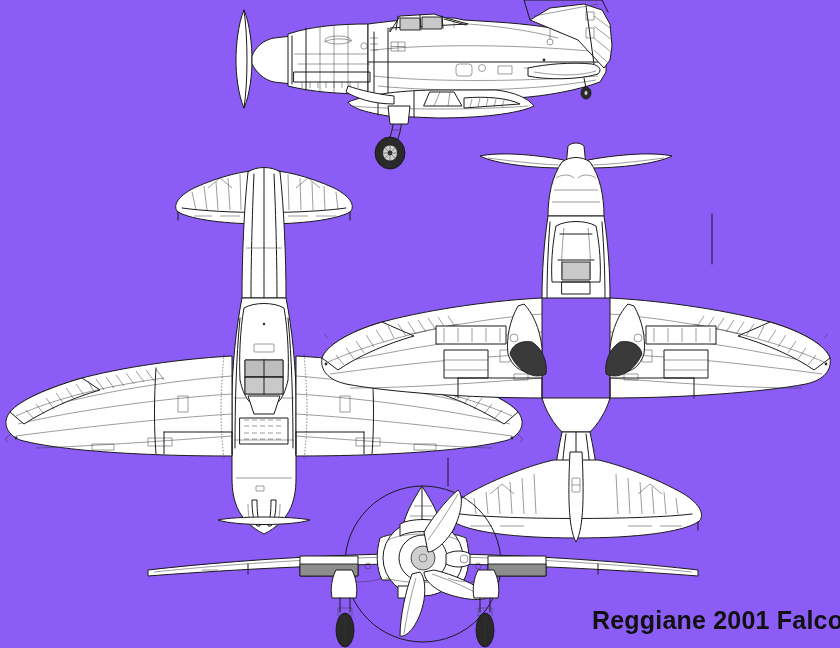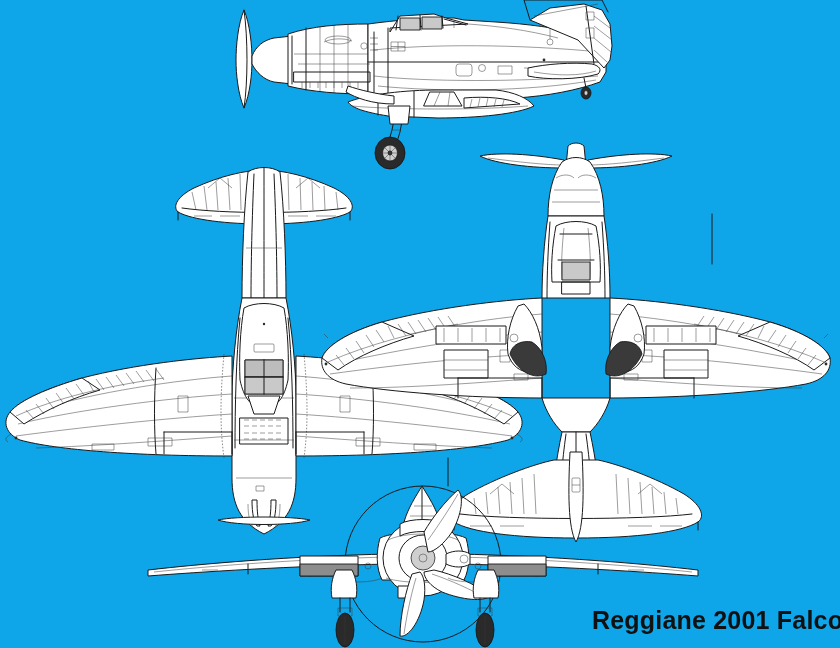--- a/index.html
+++ b/index.html
@@ -1,19 +1,19 @@
 <!DOCTYPE html>
 <html><head>
 <meta charset="utf-8">
 <title>Reggiane 2001 Falco — 3-view drawing</title>
 <style>
   html,body{margin:0;padding:0;background:#ffffff;}
   body{width:840px;height:648px;overflow:hidden;
        font-family:"Liberation Sans","DejaVu Sans",sans-serif;}
-  #sheet{position:relative;width:840px;height:648px;background:#0ea5e9;}
+  #sheet{position:relative;width:840px;height:648px;background:#8b5cf6;}
   .view{position:absolute;}
   svg{display:block;overflow:visible;}
   .ln{fill:none;stroke:#1a1a1a;stroke-width:1;stroke-linejoin:round;stroke-linecap:round;vector-effect:non-scaling-stroke;}
   .lnF{fill:#ffffff;stroke:#1a1a1a;stroke-width:1;stroke-linejoin:round;vector-effect:non-scaling-stroke;}
   .glass{fill:#c9c9c9;stroke:#1a1a1a;stroke-width:.9;vector-effect:non-scaling-stroke;}
   .glass2{fill:#bdbdbd;stroke:#1a1a1a;stroke-width:.9;vector-effect:non-scaling-stroke;}
   .panelGrey{fill:#8d8d8d;stroke:#1a1a1a;stroke-width:.9;vector-effect:non-scaling-stroke;}
   .tyre{fill:#2a2a2a;stroke:#111;stroke-width:.8;vector-effect:non-scaling-stroke;}
   .tyreD{fill:#3a3a3a;stroke:#111;stroke-width:.8;vector-effect:non-scaling-stroke;}
   .hub{fill:#cfcfcf;stroke:#111;stroke-width:.7;vector-effect:non-scaling-stroke;}

